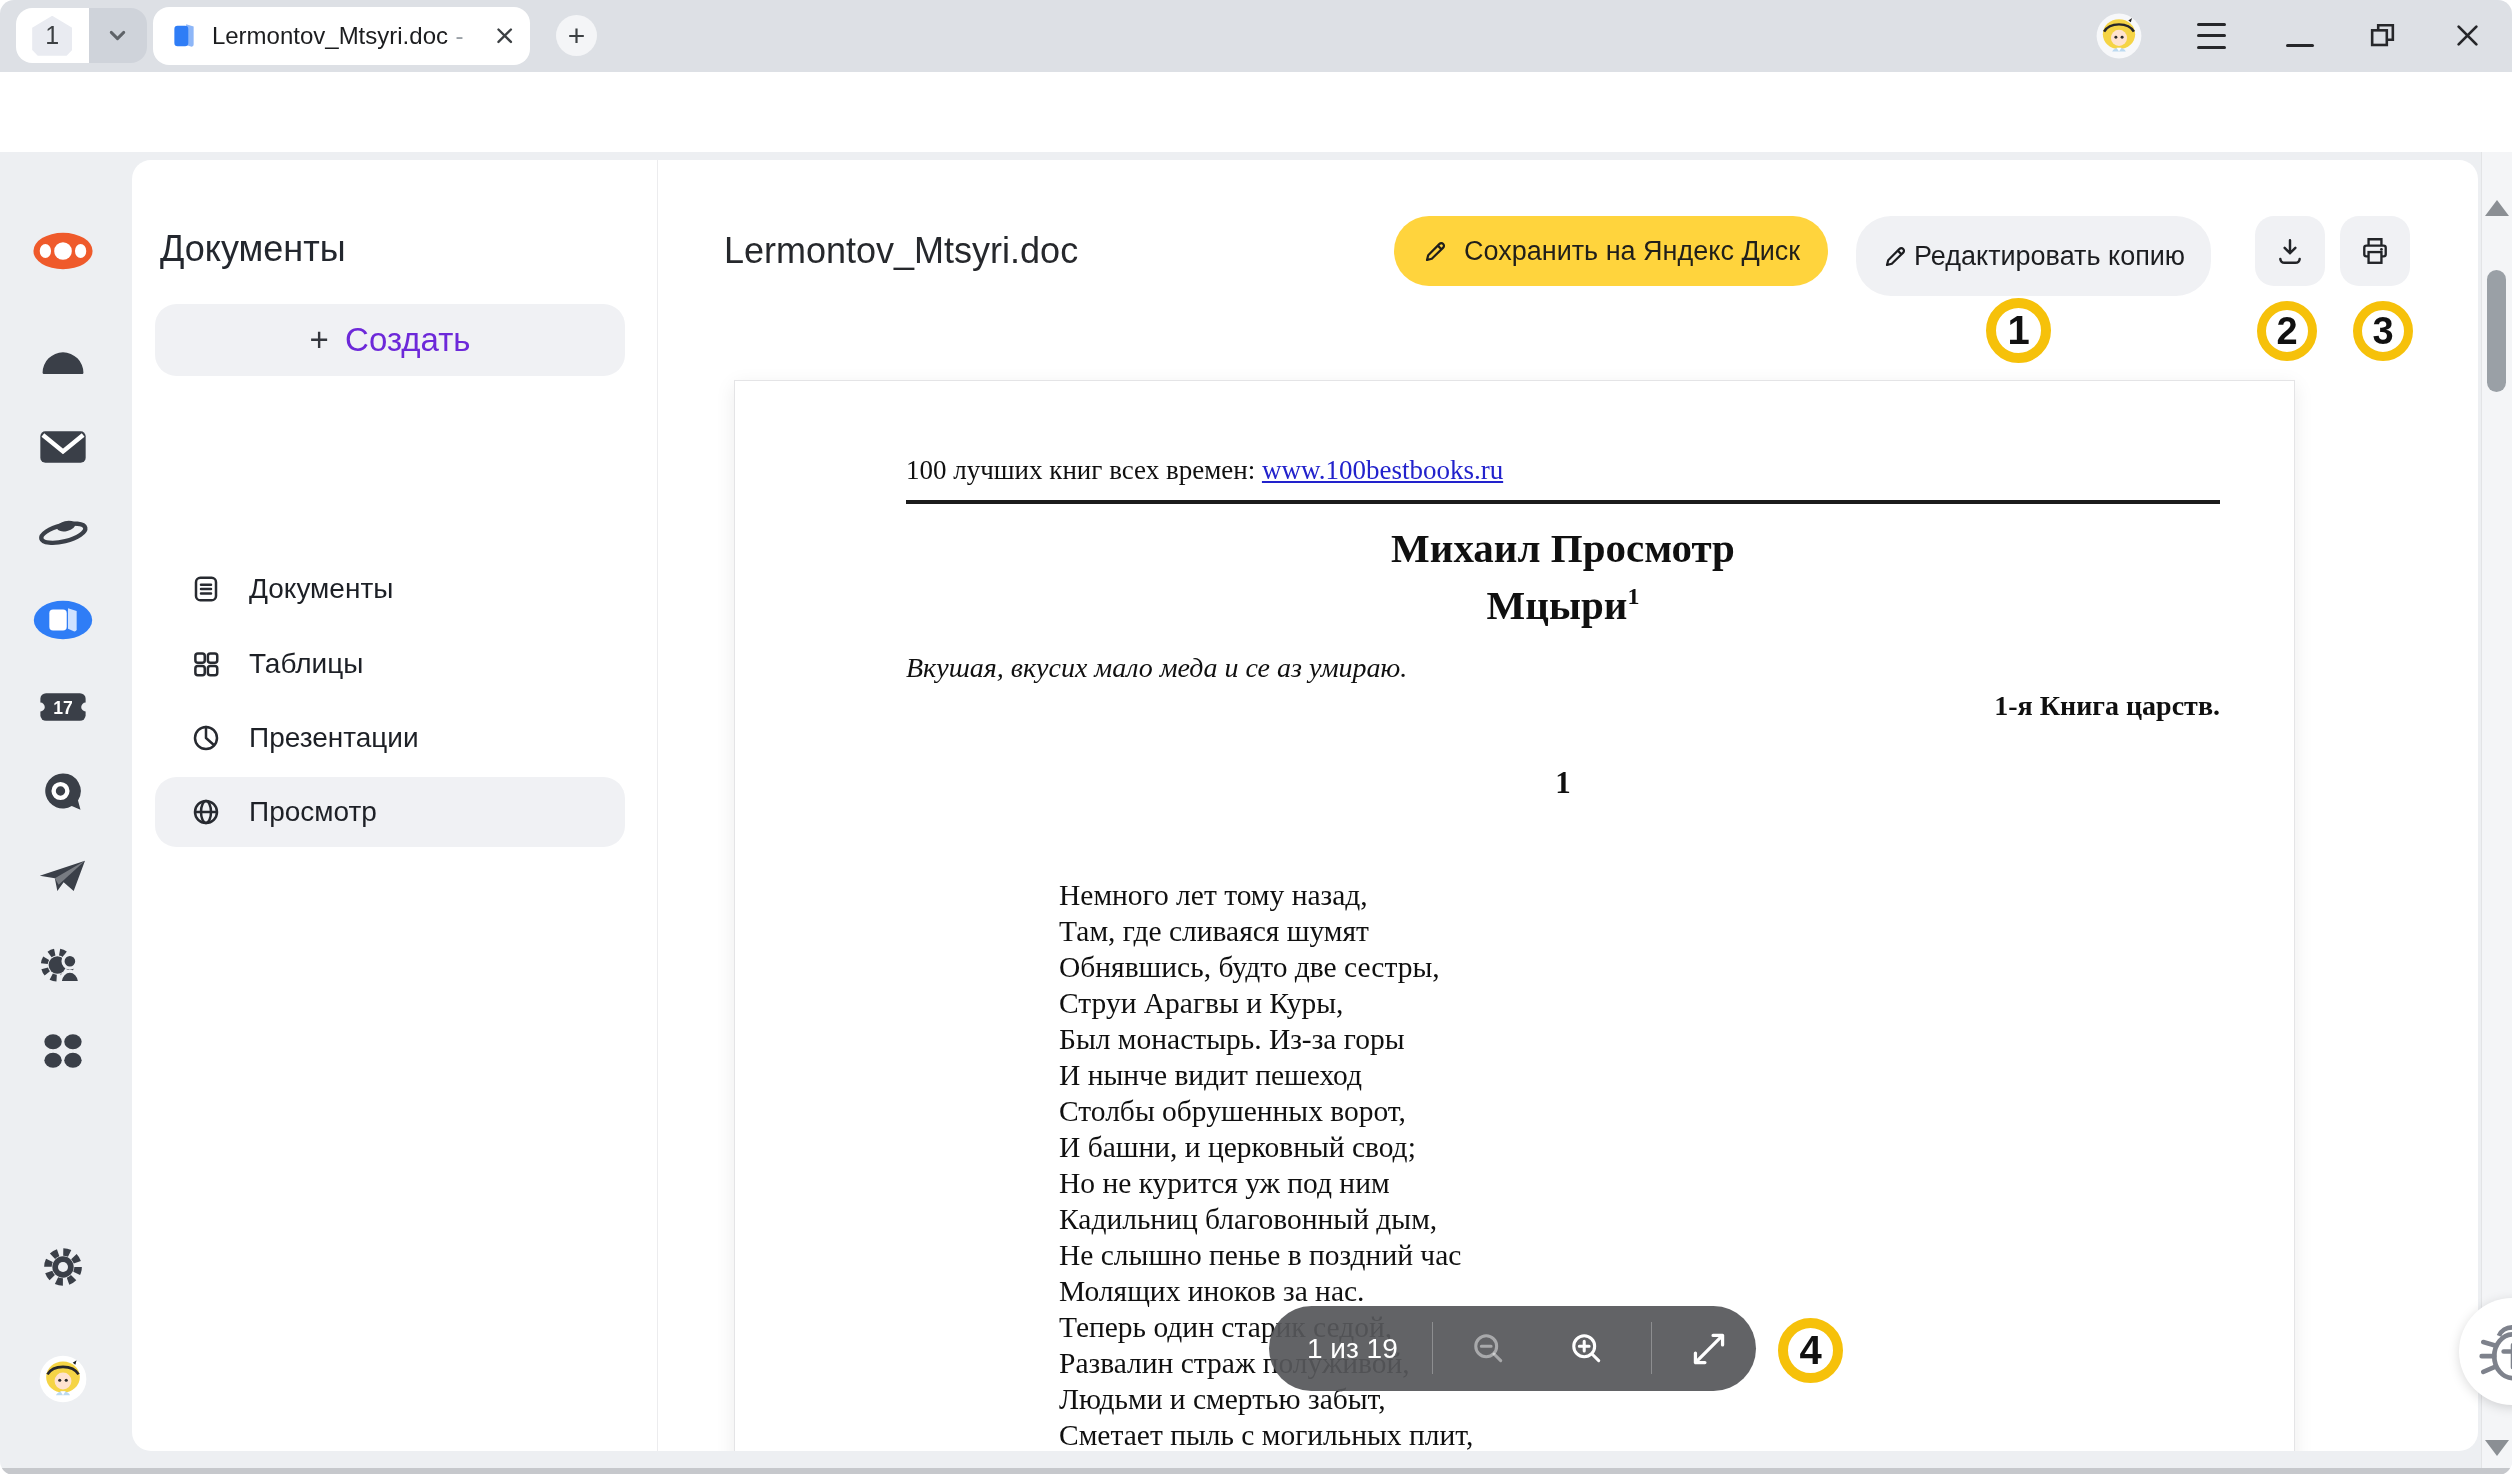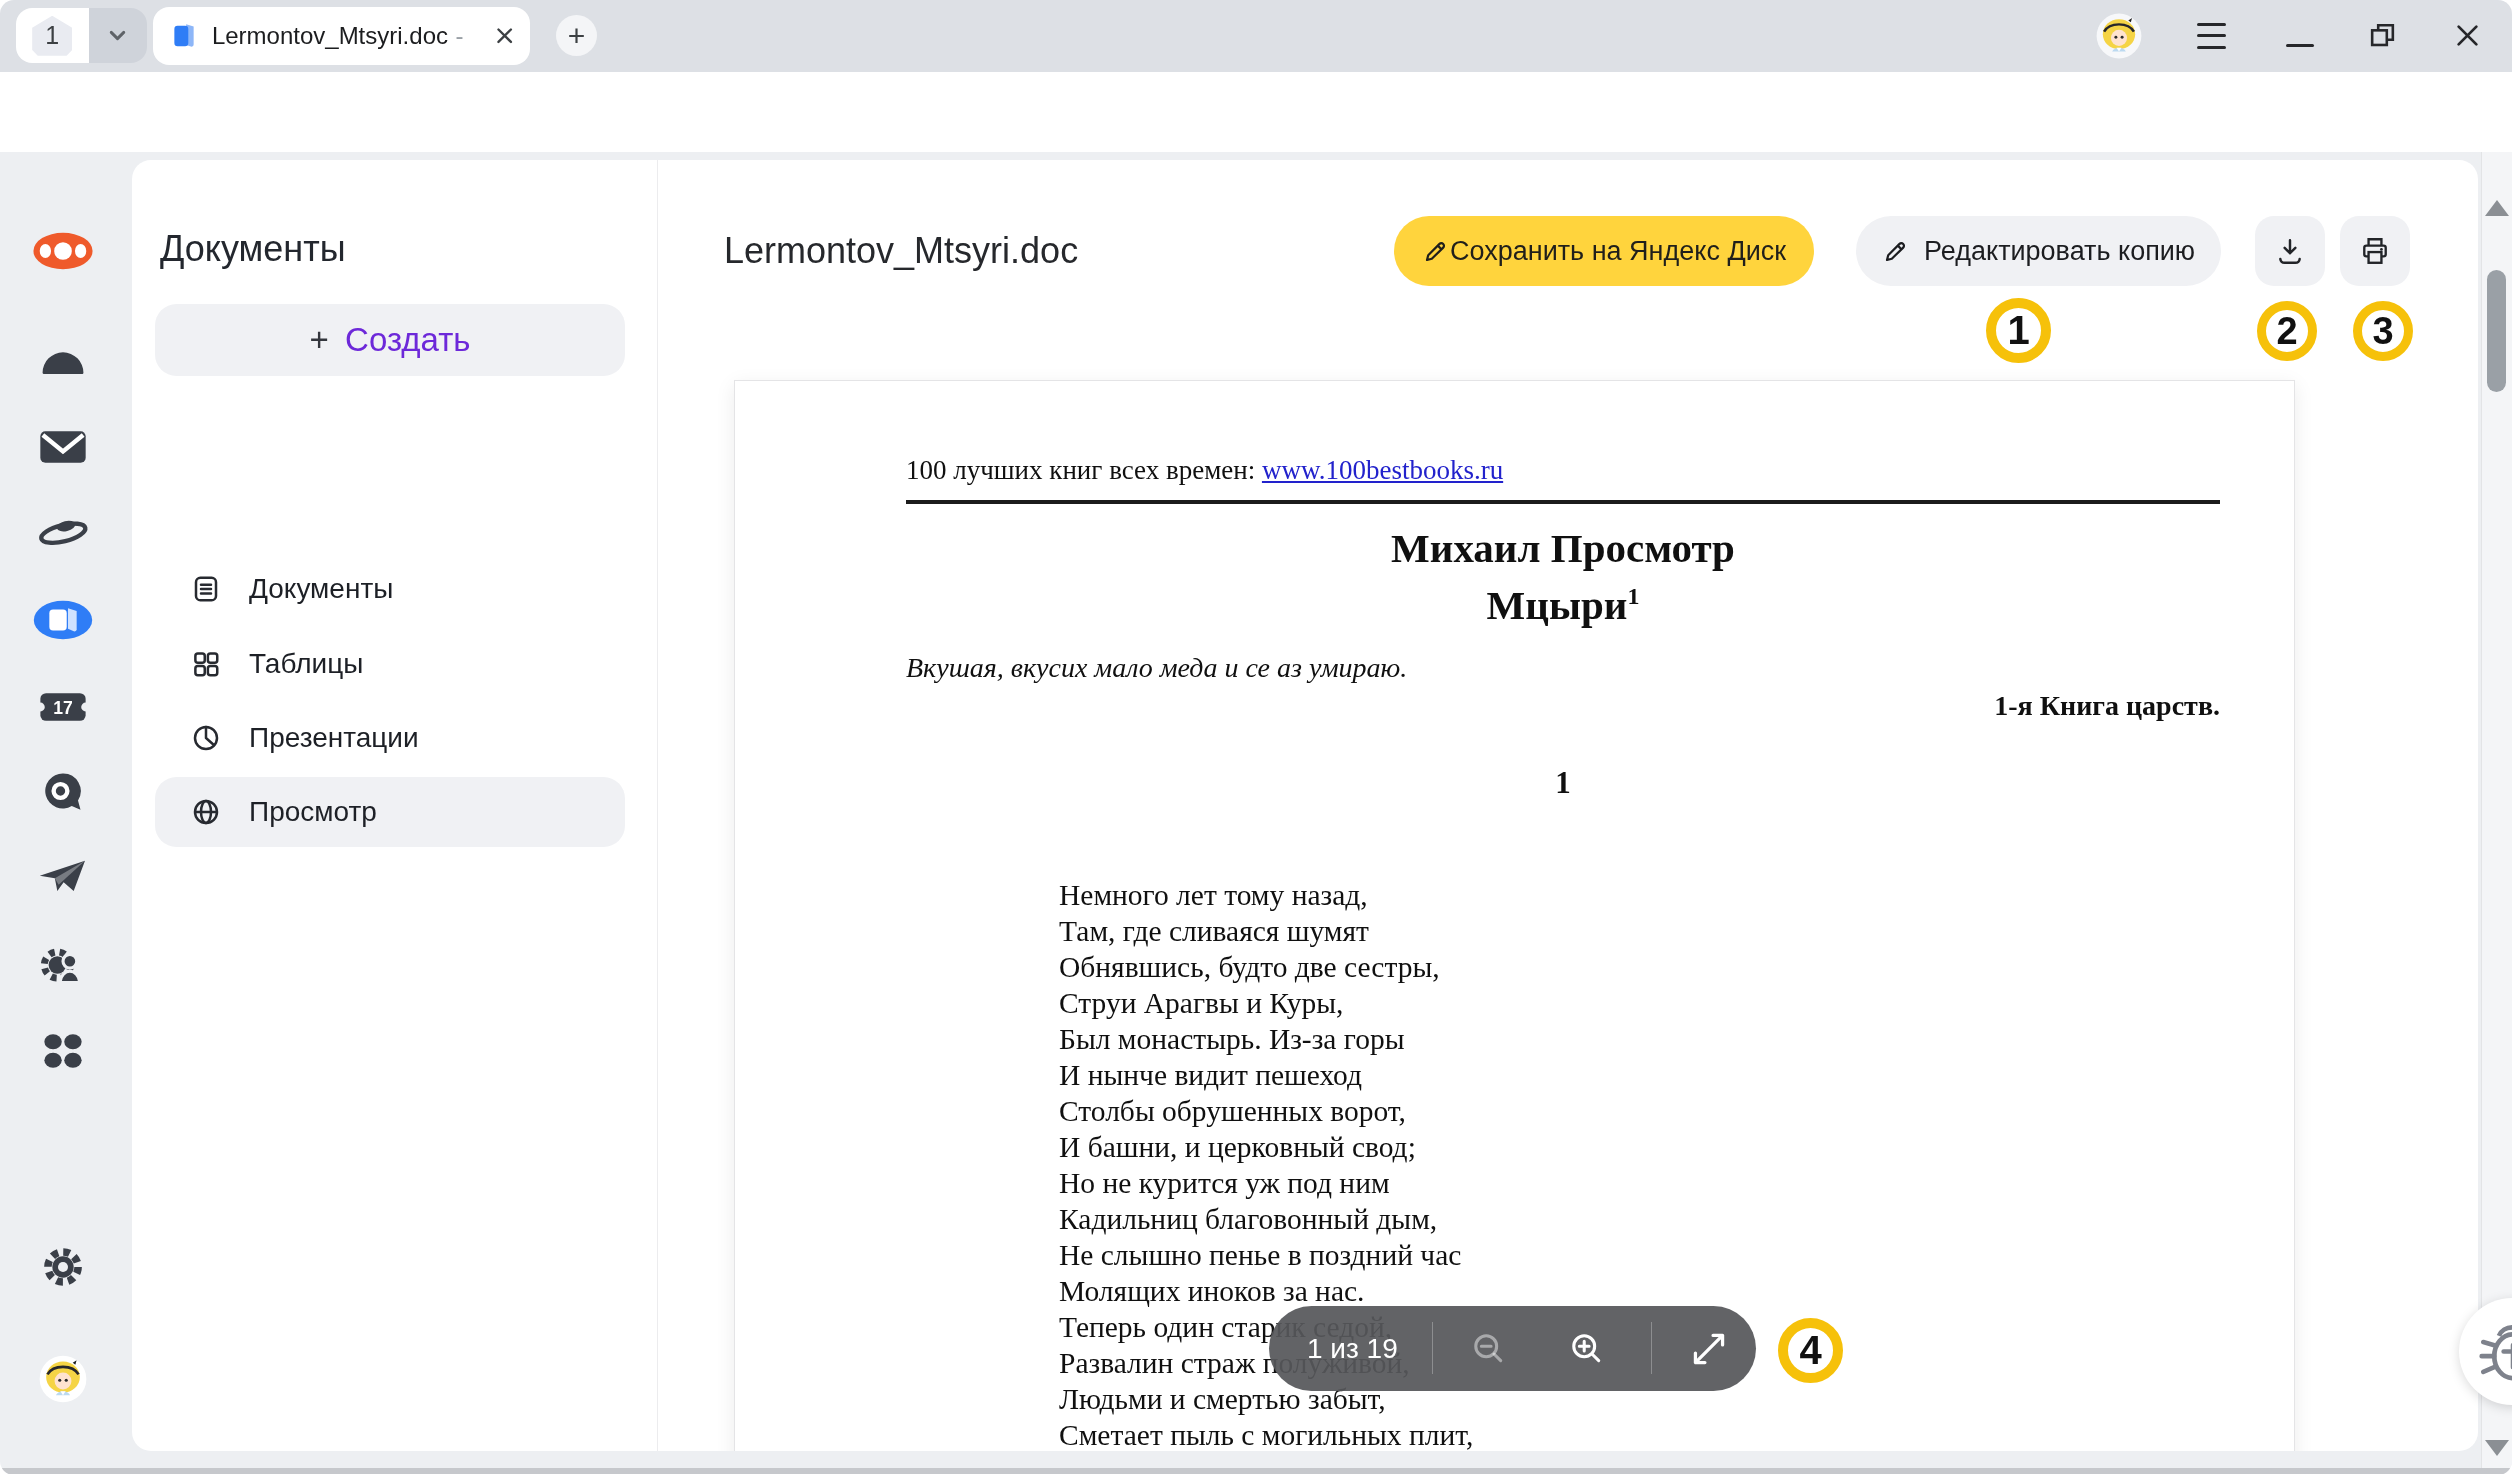--- a/index.html
+++ b/index.html
@@ -51,23 +51,23 @@
   #panelTitle{left:28px;top:68px;font-size:36px;font-weight:500;color:#23272e;}
   #createBtn{left:23px;top:144px;width:470px;height:72px;background:#f0f1f4;border-radius:21.4px;display:flex;align-items:center;justify-content:center;gap:16.3px;}
   #createBtn .plus{font-size:33px;font-weight:300;color:#33363c;}
   #createBtn span{font-size:33px;color:#6d28d9;}
   .navitem{position:absolute;left:23px;width:470px;height:70px;border-radius:21.4px;display:flex;align-items:center;padding-left:36px;box-sizing:border-box;gap:28px;color:#272a30;}
   .navitem span{font-size:28px;color:#1d2026;}
   .navitem.active{background:#f0f1f4;}
 
   
   #docTitle{left:592px;top:70px;font-size:36px;font-weight:500;color:#26282c;white-space:nowrap;}
-  #btnDisk{left:1262px;top:56px;height:70px;background:#ffd43d;border-radius:35px;display:inline-flex;align-items:center;padding:0 28px;}
+  #btnDisk{left:1262px;top:56px;height:70px;background:#ffd43d;border-radius:35px;display:inline-flex;align-items:center;padding:0 28px;gap:14px;}
   #btnDisk span{font-size:27px;font-weight:500;color:#201f1b;white-space:nowrap;}
-  #btnEdit{left:1724px;top:56px;height:70px;background:#f0f1f4;border-radius:35px;display:inline-flex;align-items:center;padding:0 26px;gap:14px;}
+  #btnEdit{left:1724px;top:56px;height:80px;background:#f0f1f4;border-radius:35px;display:inline-flex;align-items:center;padding:0 26px;gap:4px;}
   #btnEdit span{font-size:27px;color:#1c1d20;white-space:nowrap;}
   .sqbtn{position:absolute;top:56px;width:70px;height:70px;background:#f0f1f4;border-radius:19px;display:flex;align-items:center;justify-content:center;color:#222428;}
   .callout{position:absolute;background:#fff;border:10px solid #f6c10a;border-radius:50%;display:flex;align-items:center;justify-content:center;
            font-weight:700;color:#111;box-sizing:border-box;z-index:8;}
 
   
   #page{left:602px;top:220px;width:1561px;height:1331px;background:#fff;border:1.3px solid #e4e4e6;box-shadow:0 5px 19px rgba(0,0,0,.08);box-sizing:border-box;
         font-family:"Liberation Serif","DejaVu Serif",serif;color:#101010;}
   #pgHeader{left:171px;top:74px;font-size:27px;white-space:nowrap;}
   #pgHeader a{color:#2222cc;text-decoration:underline;}

